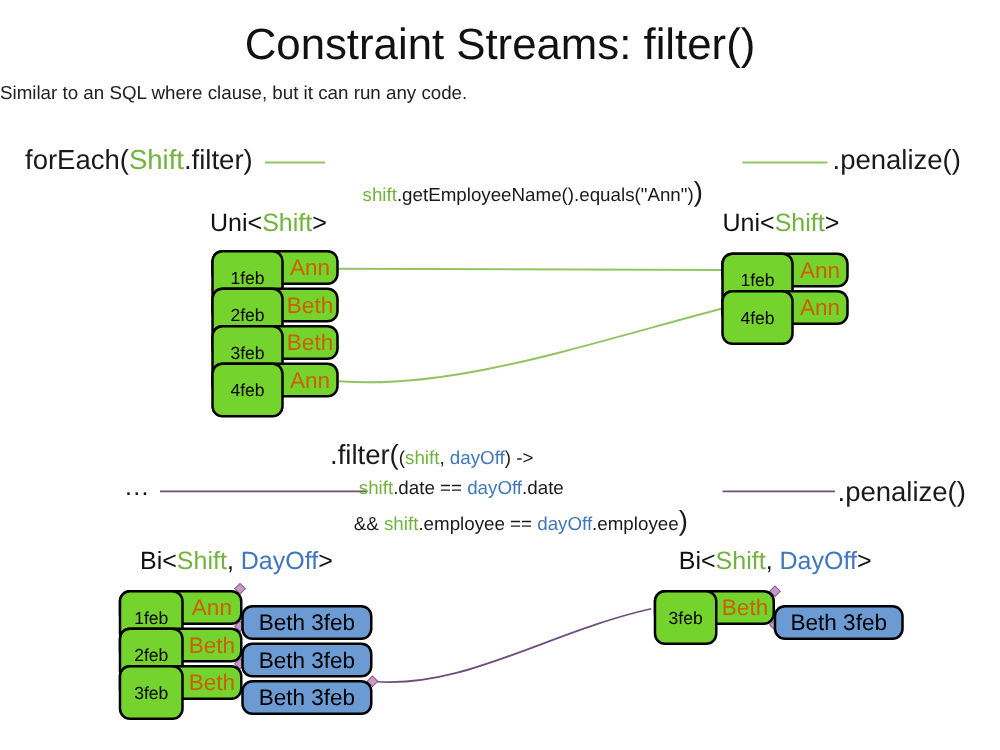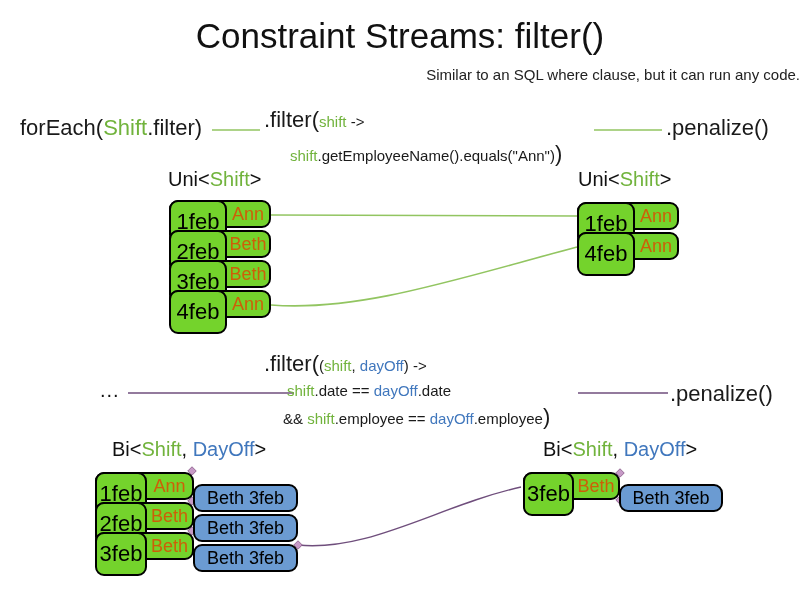--- a/index.html
+++ b/index.html
@@ -8,21 +8,21 @@
     font-family:"Liberation Sans",sans-serif;color:#111;
   }
   
   #page{
     --green_text:#71b33c;--green_fill:#74d32c;--green_line:#92c561;
     --orange_text:#cd5f08;--blue_text:#4077bd;--blue_fill:#6b9bd2;
     --purple_line:#6f4e7c;--cell_border:#000000;
   }
   .abs{position:absolute;}
   .title{width:800px;text-align:center;top:16px;left:0;font-size:35px;color:#111;white-space:nowrap;}
-  .subtitle{width:800px;text-align:right;top:66px;left:0;font-size:15px;color:#222;white-space:nowrap;}
+  .subtitle{width:800px;text-align:left;top:66px;left:0;font-size:15px;color:#222;white-space:nowrap;}
   .code-lg{font-size:22px;white-space:nowrap;color:#1a1a1a;}
   .code-sm{font-size:15px;white-space:nowrap;color:#1a1a1a;}
   .code-lg .sm{font-size:15px;}
   .code-sm .lg{font-size:22px;}
   .tok-green{color:var(--green_text);}
   .tok-blue{color:var(--blue_text);}
   .stream-label{font-size:20px;white-space:nowrap;color:#111;}
   .ellipsis{font-size:20px;color:#111;letter-spacing:1px;}
 
   svg#connectors{position:absolute;left:0;top:0;z-index:0;}
@@ -32,21 +32,21 @@
 
   .shift-row{
     display:flex;box-sizing:border-box;z-index:1;
     height:28px;background:var(--green_fill);
     border:2px solid var(--cell_border);border-radius:9px;
   }
   .date-cell{
     box-sizing:border-box;margin:-2px 0 -2px -2px;height:44px;
     background:var(--green_fill);border:2px solid var(--cell_border);border-radius:9px;
     display:flex;align-items:center;justify-content:center;
-    font-size:22px;color:#000;
+    font-size:14px;color:#000;
   }
   .emp-cell{
     flex:1;display:flex;align-items:center;justify-content:center;
     font-size:18px;color:var(--orange_text);
   }
   .bi-row{display:flex;z-index:1;height:28px;}
   .bi-shift{
     display:flex;box-sizing:border-box;height:28px;background:var(--green_fill);
     border:2px solid var(--cell_border);border-radius:9px;
   }
@@ -76,21 +76,20 @@
     <rect class="diamond" x="-3" y="-3" width="6" height="6" transform="translate(298,545) rotate(45)"></rect>
     <rect class="diamond" x="-3" y="-3" width="6" height="6" transform="translate(620,473) rotate(45)"></rect>
     <rect class="diamond" x="-3" y="-3" width="6" height="6" transform="translate(620,500) rotate(45)"></rect>
   </svg>
 
   <div class="abs title">Constraint Streams: filter()</div>
   <div class="abs subtitle">Similar to an SQL where clause, but it can run any code.</div>
 
   <div class="abs code-lg" style="left:20px;top:115px;"><span>forEach(</span><span class="tok-green">Shift</span><span>.filter)</span></div>
 
-  <div class="abs code-lg" style="left:264px;top:107px;"><span>.filter(</span><span class="sm tok-green">shift</span><span class="sm"> -&gt;</span></div>
   <div class="abs code-sm" style="left:290px;top:141px;"><span class="tok-green">shift</span><span>.getEmployeeName().equals("Ann")</span><span class="lg">)</span></div>
 
   <div class="abs code-lg" style="left:666px;top:115px;">.penalize()</div>
 
   <div class="abs stream-label" style="left:168px;top:168px;"><span>Uni&lt;</span><span class="tok-green">Shift</span><span>&gt;</span></div>
   <div class="abs stream-label" style="left:578px;top:168px;"><span>Uni&lt;</span><span class="tok-green">Shift</span><span>&gt;</span></div>
 
   <div class="abs shift-row" style="left:169px;top:200px;width:102px;">
       <span class="date-cell" style="width:58px;">1feb</span>
       <span class="emp-cell">Ann</span>

